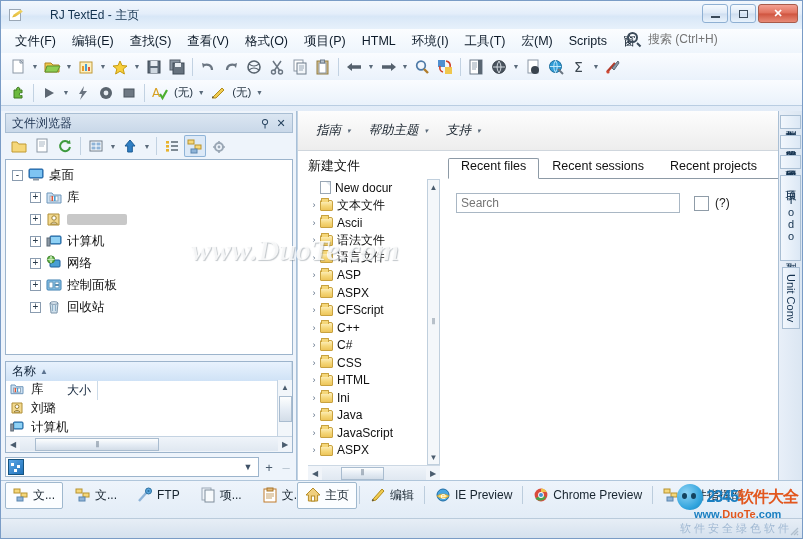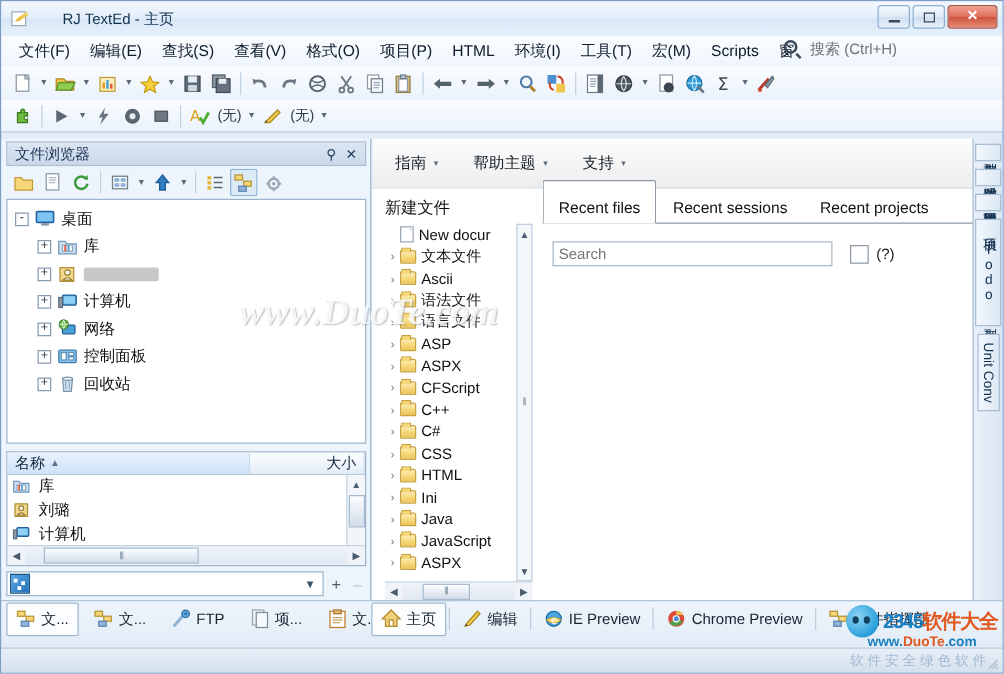--- a/index.html
+++ b/index.html
@@ -160,21 +160,21 @@
   .blurred {
     display:inline-block; width:60px; height:11px;
     background:#c8c8c8; border-radius:2px;
   }
   .list-pane {
     flex:1; display:flex; flex-direction:column;
     margin-top:6px;
     border:1px solid #9cb4cc; background:#fff;
     overflow:hidden;
   }
-  .lp-head { display:flex; height:18px; background: linear-gradient(180deg,#fbfdff 0%,#e3edf8 100%); border-bottom:1px solid #b7c9da; }
+  .lp-head { display:flex; height:18px; background: linear-gradient(180deg,#fbfdff 0%,#e3edf8 100%); border-bottom:1px solid #b7c9da;flex-direction:column; }
   .lp-col { padding:1px 6px; font-size:12px; color:#11243a; border-right:1px solid #ccdbe9; display:flex; align-items:center; gap:4px;}
   .lp-col.name { flex:1; background: linear-gradient(180deg,#e8f2fd 0%,#cfe2f6 100%); }
   .lp-col.size { width:92px; justify-content:flex-end; }
   .sortarrow { font-size:8px; color:#5b7390; }
   .lp-rows { flex:1; overflow:hidden; }
   .lp-row { display:flex; align-items:center; height:19px; padding-left:4px; font-size:12.5px; color:#111; }
   .hscroll {
     height:16px; display:flex; align-items:center;
     background:#f0f4f9; border-top:1px solid #c4d3e2;
   }
@@ -208,31 +208,32 @@
   .pm-btn { width:14px; text-align:center; font-size:13px; color:#4a5c6e; }
   .pm-btn.dim { color:#b7c3cf; }
 
   
   .center {
     flex:1; display:flex; flex-direction:column;
     background:#fbfcfe; border-left:1px solid #c2d2e2;
     min-width:0;
   }
   .help-bar {
-    height:40px; display:flex; align-items:center; gap:12px;
+    height:40px; display:flex; align-items:center; gap:2px;
     padding-left:10px;
     background: linear-gradient(180deg,#fdfdfd 0%,#ededed 100%);
     border-bottom:1px solid #cfd6dd;
+    font-style:italic;
   }
   .hb-item { display:flex; align-items:center; gap:6px; padding:3px 8px; font-size:12.5px; color:#16212c;}
   .hb-caret { font-size:7px; color:#5a6a7a; }
   .center-split { flex:1; display:flex; min-height:0; background:#fff; }
 
   .newfile-pane {
-    width:128px; flex:0 0 auto; display:flex; flex-direction:column;
+    width:142px; flex:0 0 auto; display:flex; flex-direction:column;
     padding:6px 0 0 10px; background:#fff;
   }
   .nf-title { font-size:13px; color:#111; margin-bottom:4px; }
   .nf-listwrap { flex:1; display:flex; border:0; min-height:0; }
   .nf-list { flex:1; overflow:hidden; }
   .nf-row { display:flex; align-items:center; height:17.5px; font-size:12px; color:#111; }
   .nf-arrow { width:12px; text-align:center; font-size:9px; color:#5f7186; flex:0 0 auto;}
   .folder-ico {
     width:13px; height:11px; margin-right:4px; flex:0 0 auto;
     background: linear-gradient(180deg,#fdf0c0 0%,#f5d77a 55%,#edc55a 100%);
@@ -247,21 +248,21 @@
     width:11px; height:13px; margin-right:4px; flex:0 0 auto;
     background:#fff; border:1px solid #9aa7b5; position:relative;
   }
   .doc-ico:after{ content:""; position:absolute; right:0; top:0; border-width:0 4px 4px 0; border-style:solid; border-color:transparent #dfe6ed transparent transparent;}
   .nf-scroll { width:13px; background:#f4f7fa; border:1px solid #c0cfdd; display:flex; flex-direction:column; align-items:center;}
   .nf-hscroll { height:15px; display:flex; align-items:center; border-top:1px solid #ccd8e4; background:#f0f4f9;}
 
   .recent-pane { flex:1; display:flex; flex-direction:column; min-width:0; padding-left:8px;}
   .tabstrip { display:flex; align-items:flex-end; height:28px; border-bottom:1px solid #8d9aa6; }
   .tab {
-    padding:14px 12px 5px 12px; font-size:12.5px; color:#111;
+    padding:0 12px 5px 12px; font-size:12.5px; color:#111;
     border:1px solid transparent; border-bottom:none;
   }
   .tab.active {
     background:#fff; border-color:#8d9aa6; border-bottom:1px solid #fff;
     margin-bottom:-1px; border-radius:2px 2px 0 0;
   }
   .search-row { display:flex; align-items:center; gap:14px; padding:14px 0 0 8px; }
   .rs-input {
     width:224px; height:20px; border:1px solid #a9b7c4; background:#fff;
     font-family:"Liberation Sans",sans-serif; font-size:12px; color:#8a929a;

